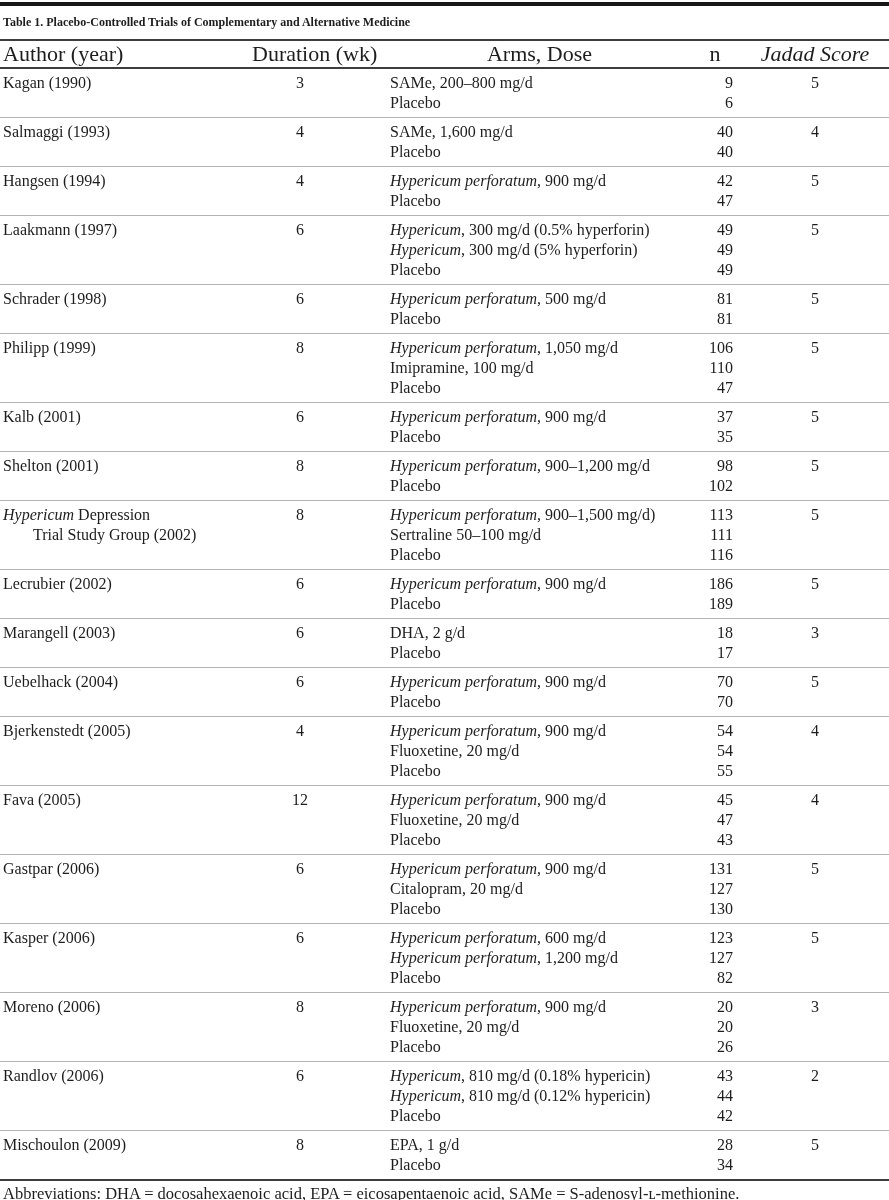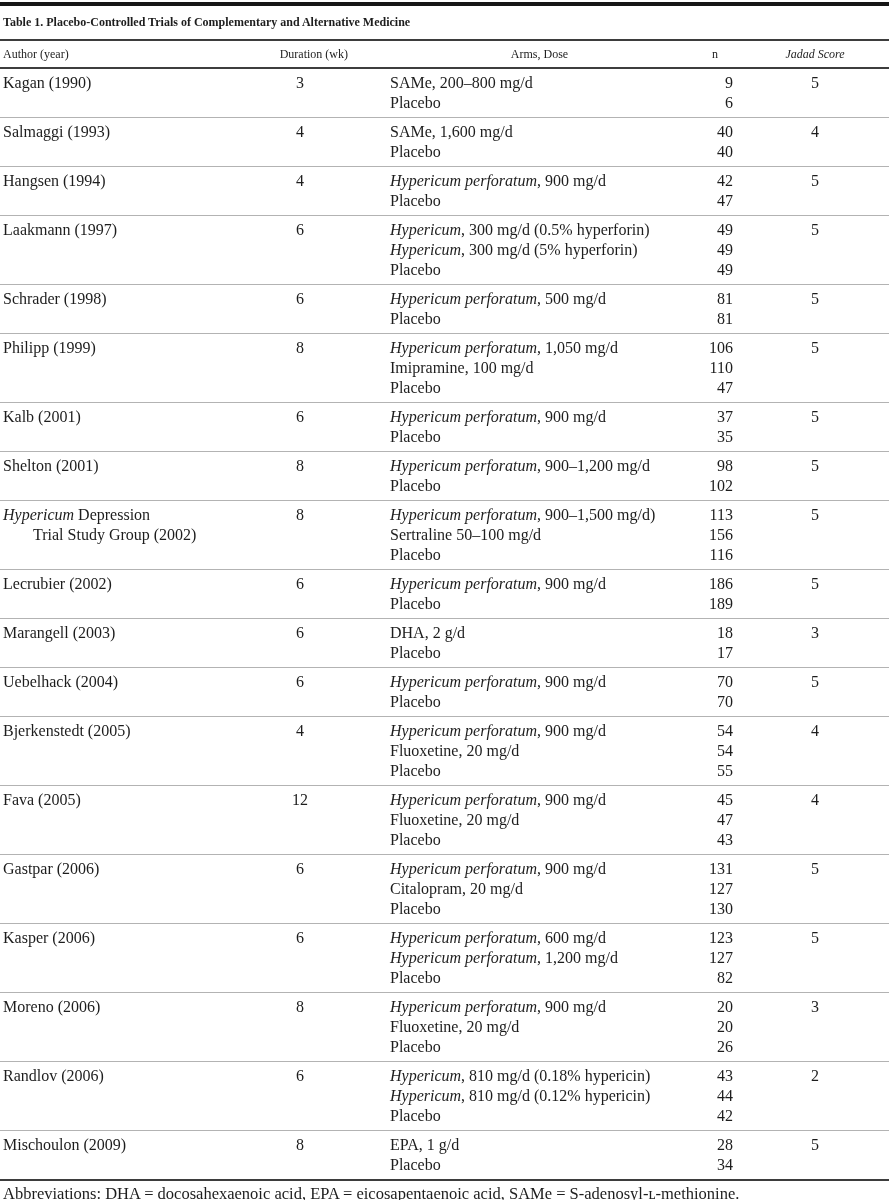--- a/index.html
+++ b/index.html
@@ -14,21 +14,21 @@
 
   .title {
     font-weight:bold; font-size:12px; line-height:25px;
     padding:4px 3px 4px 3px;
     border-bottom:2px solid #3d3d3d;
     white-space:nowrap;
   }
 
   .grid { display:grid; grid-template-columns:252px 96px 341px 52px 148px; }
 
-  .header-row { padding:4px 0 4px 0; border-bottom:2px solid #3d3d3d; font-size:12px; line-height:18px; }
+  .header-row { padding:4px 0 4px 0; border-bottom:2px solid #3d3d3d; font-size:22px; line-height:18px; }
   .h-author { text-align:left; padding-left:3px; }
   .h-dur    { text-align:right; white-space:nowrap; }
   .h-arms   { text-align:center; padding-left:42px; }
   .h-n      { text-align:center; }
   .h-jadad  { text-align:center; white-space:nowrap;font-style:italic; }
 
   .study { padding:4px 13px 4px 0; border-top:1px solid #b3b3b3; line-height:20px; }
   #study-rows .study:first-child { border-top:none; }
 
   .c { vertical-align:top; }
@@ -211,21 +211,21 @@
       <div class="a2 a-line2">Trial Study Group (2002)</div>
     </div>
     <div class="c dur">8</div>
     <div class="c arms">
           <div><span class="it">Hypericum perforatum</span><span>, 900–1,500 mg/d)</span></div>
           <div><span class="it"></span><span>Sertraline 50–100 mg/d</span></div>
           <div><span class="it"></span><span>Placebo</span></div>
         </div>
     <div class="c ncol">
           <div>113</div>
-          <div>156</div>
+          <div>111</div>
           <div>116</div>
         </div>
     <div class="c jadad">5</div>
   </div>
 
   <div class="study grid">
     <div class="c author">
       <div class="a1"><span class="it a-it"></span><span class="a-text">Lecrubier (2002)</span></div>
 
     </div>

